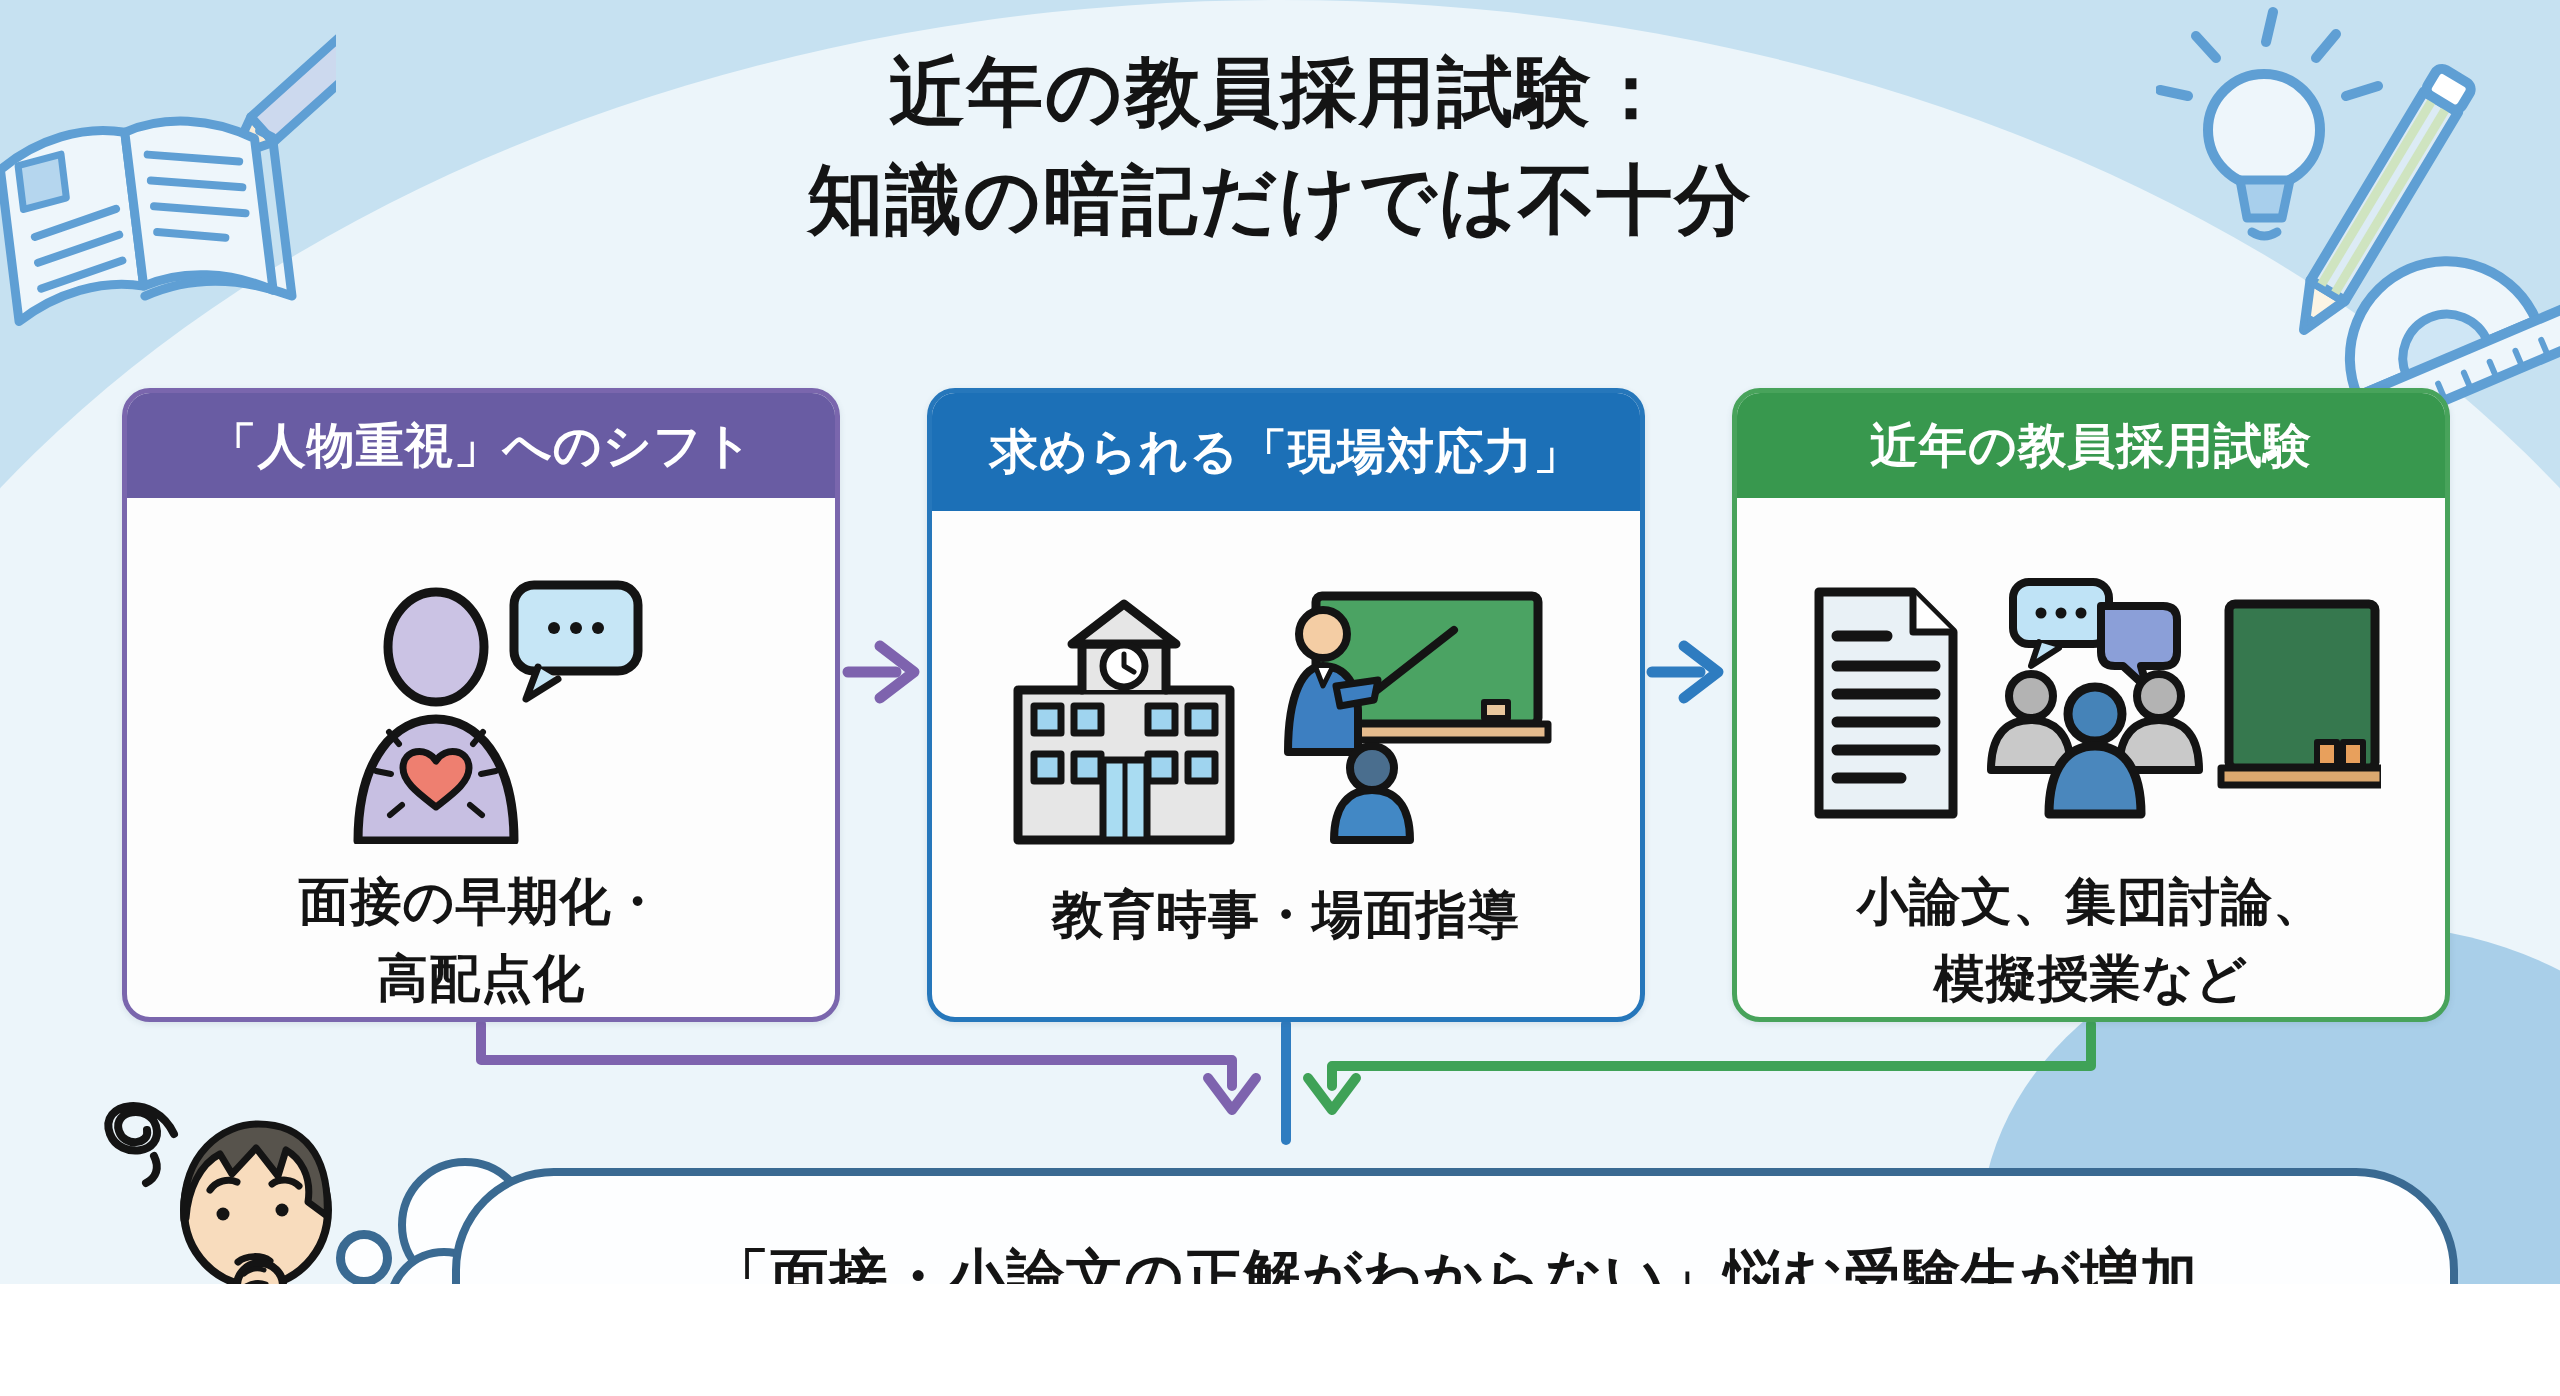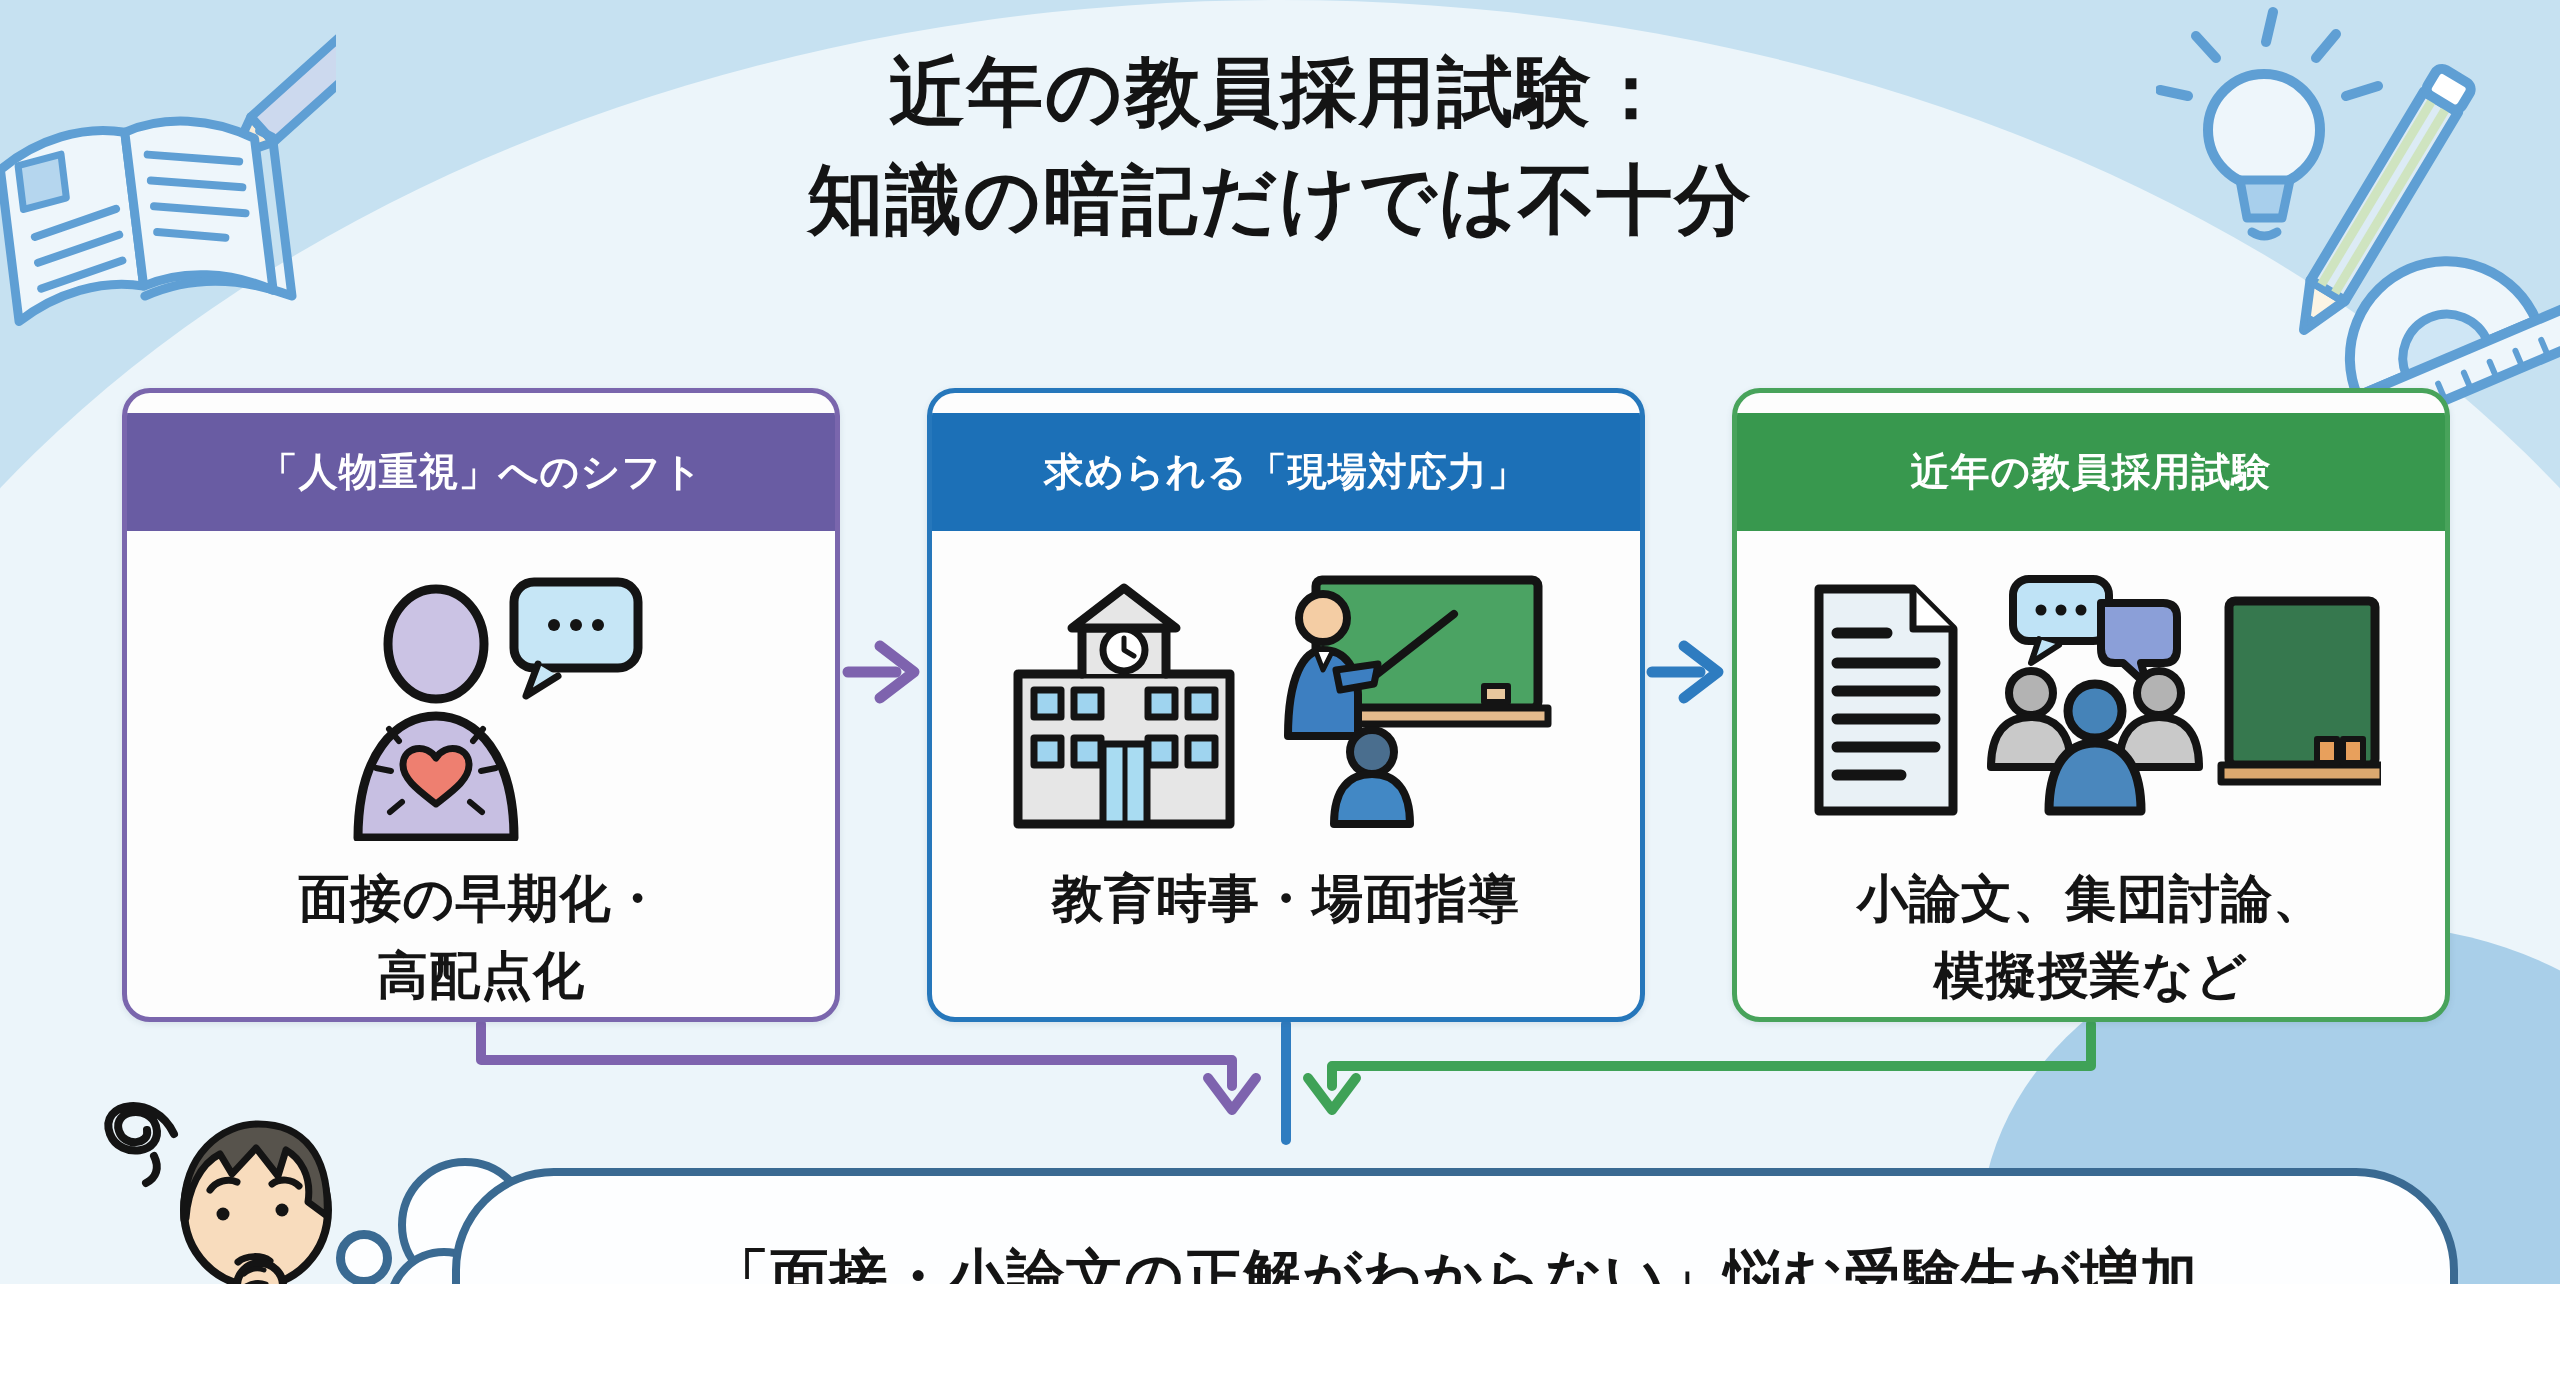--- a/index.html
+++ b/index.html
@@ -27,23 +27,23 @@
 
   .cards { position:absolute; left:122px; top:388px; width:2328px; height:634px; display:flex; gap:87px; z-index:3; }
   .card {
     flex:1 1 0; border:5px solid var(--accent,#888); border-radius:28px;
     background:#fdfdfd; overflow:hidden; display:flex; flex-direction:column;
     box-shadow:0 2px 6px rgba(60,80,110,0.12);
   }
   .card-header {
     height:118px; background:var(--header-bg,#666);
     display:flex; align-items:center; justify-content:center;
-    color:#ffffff; font-weight:800; font-size:39px; letter-spacing:1px;margin-top:20px;
-  }
-  .card-body { flex:1; display:flex; flex-direction:column; align-items:center; justify-content:flex-start; padding-top:32px; }
+    color:#ffffff; font-weight:800; font-size:48px; letter-spacing:1px;
+  }
+  .card-body { flex:1; display:flex; flex-direction:column; align-items:center; justify-content:flex-start; padding-top:68px; }
   .icon-row { display:flex; align-items:center; justify-content:center; gap:24px; height:280px; }
   .card-caption {
     margin-top:18px; text-align:center; color:#141414;
     font-weight:800; font-size:51px; line-height:1.5; letter-spacing:1px;
   }
 
   .overlay { position:absolute; left:0; top:0; width:2560px; height:1396px; z-index:2; }
 
   .bubble {
     position:absolute; left:452px; top:1168px; width:1990px; height:202px;

